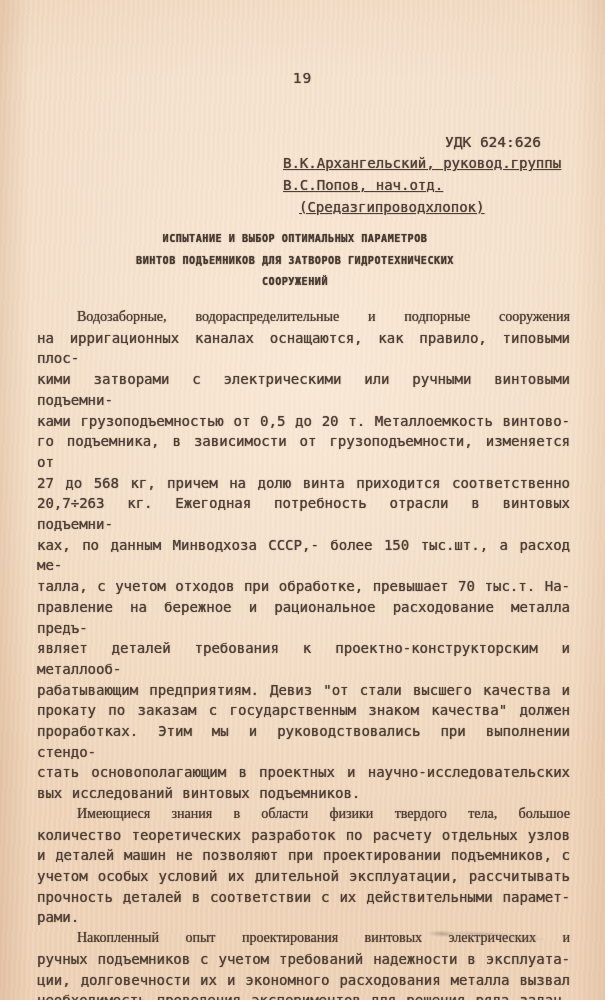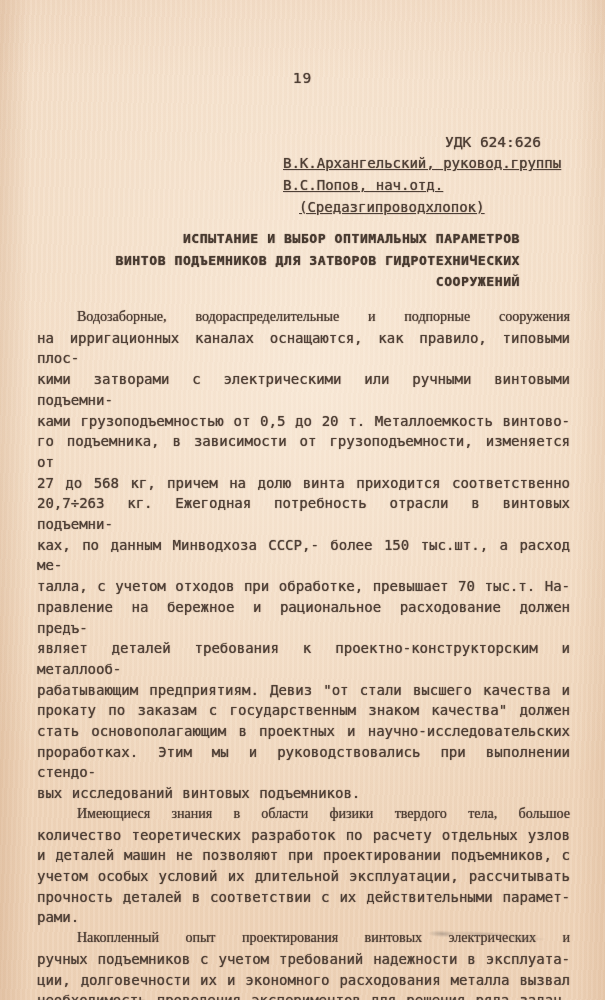--- a/index.html
+++ b/index.html
@@ -32,21 +32,21 @@
     position: absolute; top: 134px; right: 64px;
     font-size: 14.5px;
   }
   .authors {
     position: absolute; top: 152px; left: 283px; right: 20px;
     font-size: 14px; line-height: 22px; text-decoration: underline;
   }
   .authors .org-line { padding-left: 16px; }
   .title-block {
     position: absolute; top: 228px; left: 70px; right: 85px;
-    text-align: right; font-size: 13px; font-weight: bold;
+    text-align: center; font-size: 10px; font-weight: bold;
     line-height: 21.5px; letter-spacing: 0.6px;
     color: #473a30;
     text-shadow: 0 0 1px rgba(70,54,42,0.8), 0.4px 0.4px 1px rgba(100,70,70,0.4);
   }
   .body-text {
     position: absolute; top: 307px; left: 37px; width: 533px;
     font-size: 14px; line-height: 20.7px;
   }
   .para { margin: 0; }
   .tline { text-align: justify; text-align-last: justify; word-spacing: 1px; }
@@ -87,26 +87,26 @@
     <div class="para">
         <div class="tline tfirst">Водозаборные, водораспределительные и подпорные сооружения</div>
         <div class="tline">на ирригационных каналах оснащаются, как правило, типовыми плос-</div>
         <div class="tline">кими затворами с электрическими или ручными винтовыми подъемни-</div>
         <div class="tline">ками грузоподъемностью от 0,5 до 20 т. Металлоемкость винтово-</div>
         <div class="tline">го подъемника, в зависимости от грузоподъемности, изменяется от</div>
         <div class="tline">27 до 568 кг, причем на долю винта приходится соответственно</div>
         <div class="tline">20,7÷263 кг. Ежегодная потребность отрасли в винтовых подъемни-</div>
         <div class="tline">ках, по данным Минводхоза СССР,- более 150 тыс.шт., а расход ме-</div>
         <div class="tline">талла, с учетом отходов при обработке, превышает 70 тыс.т. На-</div>
-        <div class="tline">правление на бережное и рациональное расходование должен предъ-</div>
+        <div class="tline">правление на бережное и рациональное расходование металла предъ-</div>
         <div class="tline">являет деталей требования к проектно-конструкторским и металлооб-</div>
         <div class="tline">рабатывающим предприятиям. Девиз "от стали высшего качества и</div>
         <div class="tline">прокату по заказам с государственным знаком качества" должен</div>
+        <div class="tline">проработках. Этим мы и руководствовались при выполнении стендо-</div>
         <div class="tline">стать основополагающим в проектных и научно-исследовательских</div>
-        <div class="tline">проработках. Этим мы и руководствовались при выполнении стендо-</div>
         <div class="tline tlast">вых исследований винтовых подъемников.</div>
       </div>
     <div class="para">
         <div class="tline tfirst">Имеющиеся знания в области физики твердого тела, большое</div>
         <div class="tline">количество теоретических разработок по расчету отдельных узлов</div>
         <div class="tline">и деталей машин не позволяют при проектировании подъемников, с</div>
         <div class="tline">учетом особых условий их длительной эксплуатации, рассчитывать</div>
         <div class="tline">прочность деталей в соответствии с их действительными парамет-</div>
         <div class="tline tlast">рами.</div>
       </div>

